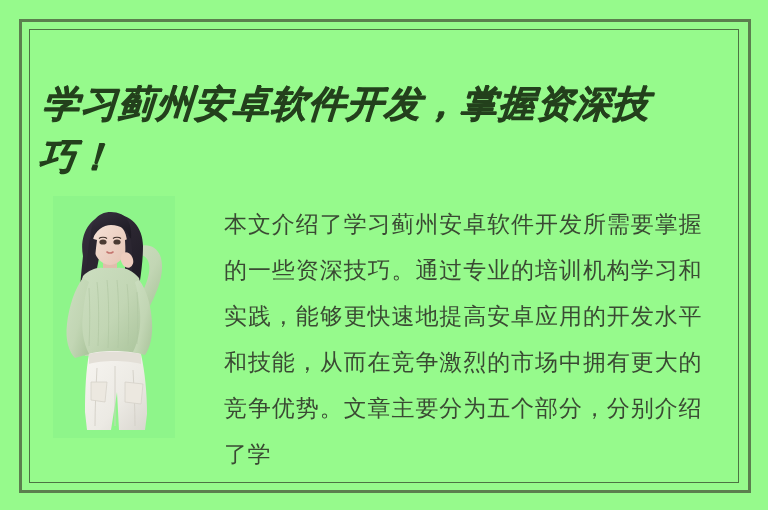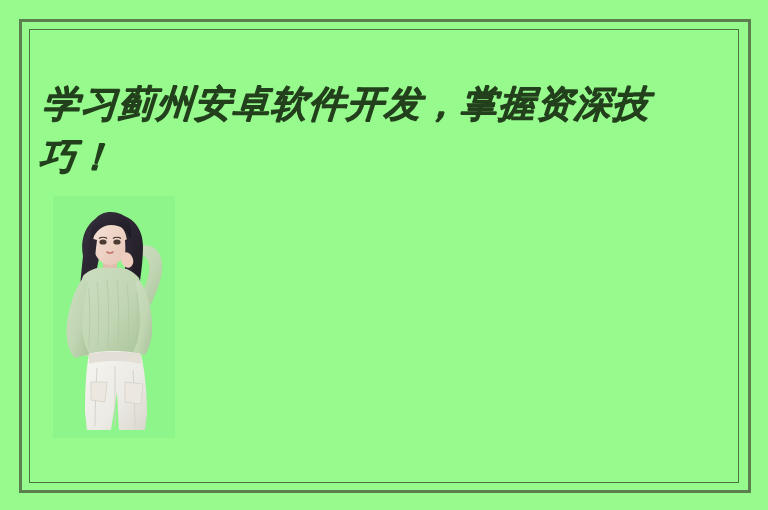--- a/index.html
+++ b/index.html
@@ -174,14 +174,15 @@
       <g stroke="#d3cfc6" stroke-width="0.9" fill="none">
         <path d="M44 172 C43 192 42 212 42 230"></path>
         <path d="M62 170 C62 190 62 210 62 230"></path>
         <path d="M80 174 C81 192 82 212 82 230"></path>
       </g>
       <path d="M38 186 L54 186 L52 206 L38 204 Z" fill="#ece8e0" stroke="#d6d2c9" stroke-width="0.8"></path>
       <path d="M72 186 L90 188 L88 208 L72 206 Z" fill="#ece8e0" stroke="#d6d2c9" stroke-width="0.8"></path>
     </svg>
   </div>
 
+  <p class="body-copy">本文介绍了学习蓟州安卓软件开发所需要掌握的一些资深技巧。通过专业的培训机构学习和实践，能够更快速地提高安卓应用的开发水平和技能，从而在竞争激烈的市场中拥有更大的竞争优势。文章主要分为五个部分，分别介绍了学</p>
 
 </div>
 
 </body></html>

